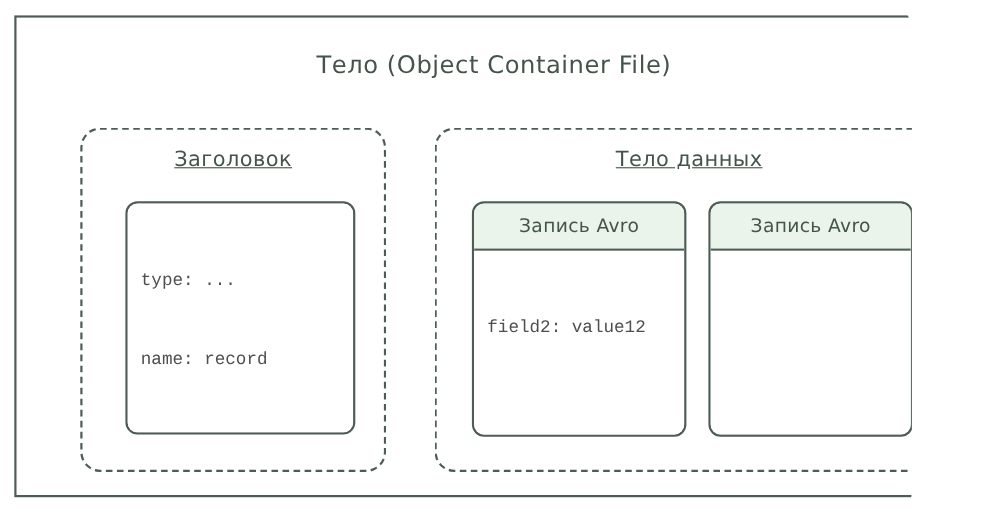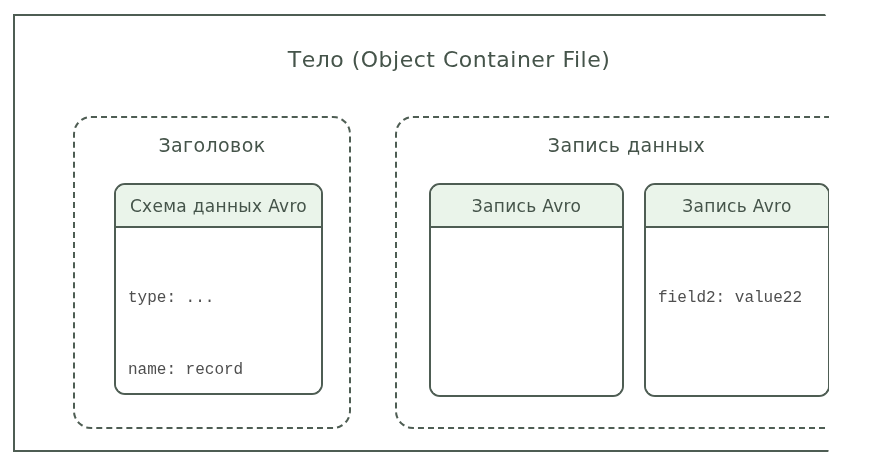--- a/index.html
+++ b/index.html
@@ -26,21 +26,21 @@
     font-size:22px;letter-spacing:.5px;color:var(--heading-text);
   }
   .dashed-box{
     position:absolute;top:100px;height:313px;box-sizing:border-box;
     border:2px dashed var(--line);border-radius:18px;background:transparent;
   }
   .dashed-left{left:58px;width:278px;}
   .dashed-right{left:380px;width:463px;}
   .section-label{
     position:absolute;left:0;top:16px;width:100%;text-align:center;
-    font-size:19px;letter-spacing:.4px;color:var(--heading-text);
+    font-size:19px;letter-spacing:.4px;color:var(--heading-text);text-decoration:underline;
   }
   .card{
     position:absolute;box-sizing:border-box;border:2px solid var(--line);
     border-radius:11px;background:var(--card-bg);overflow:hidden;
     display:flex;flex-direction:column;
   }
   .schema-card{left:39px;top:65px;width:209px;height:212px;}
   .record-card-1{left:32px;top:65px;width:195px;height:214px;}
   .record-card-2{left:247px;top:65px;width:186px;height:214px;}
   .card-header{
@@ -61,46 +61,45 @@
 <body>
 
 <div class="canvas">
   <div class="outer">
     <div class="outer-title">Тело (Object Container File)</div>
 
     <div class="dashed-box dashed-left">
       <div class="section-label">Заголовок</div>
 
       <div class="card schema-card">
-        <div class="card-header">Схема данных Avro</div>
         <div class="card-body">
           <div class="code-line">type: ...</div>
           <div class="code-line">name: record</div>
           
           
           
           
         </div>
       </div>
     </div>
 
     <div class="dashed-box dashed-right">
-      <div class="section-label">Запись данных</div>
+      <div class="section-label">Тело данных</div>
 
       <div class="card record-card-1">
         <div class="card-header">Запись Avro</div>
         <div class="card-body">
+          <div class="code-line">field2: value12</div>
           
           
         </div>
       </div>
 
       <div class="card record-card-2">
         <div class="card-header">Запись Avro</div>
         <div class="card-body">
-          <div class="code-line">field2: value22</div>
           
           
         </div>
       </div>
     </div>
   </div>
 </div>
 
 </body></html>

